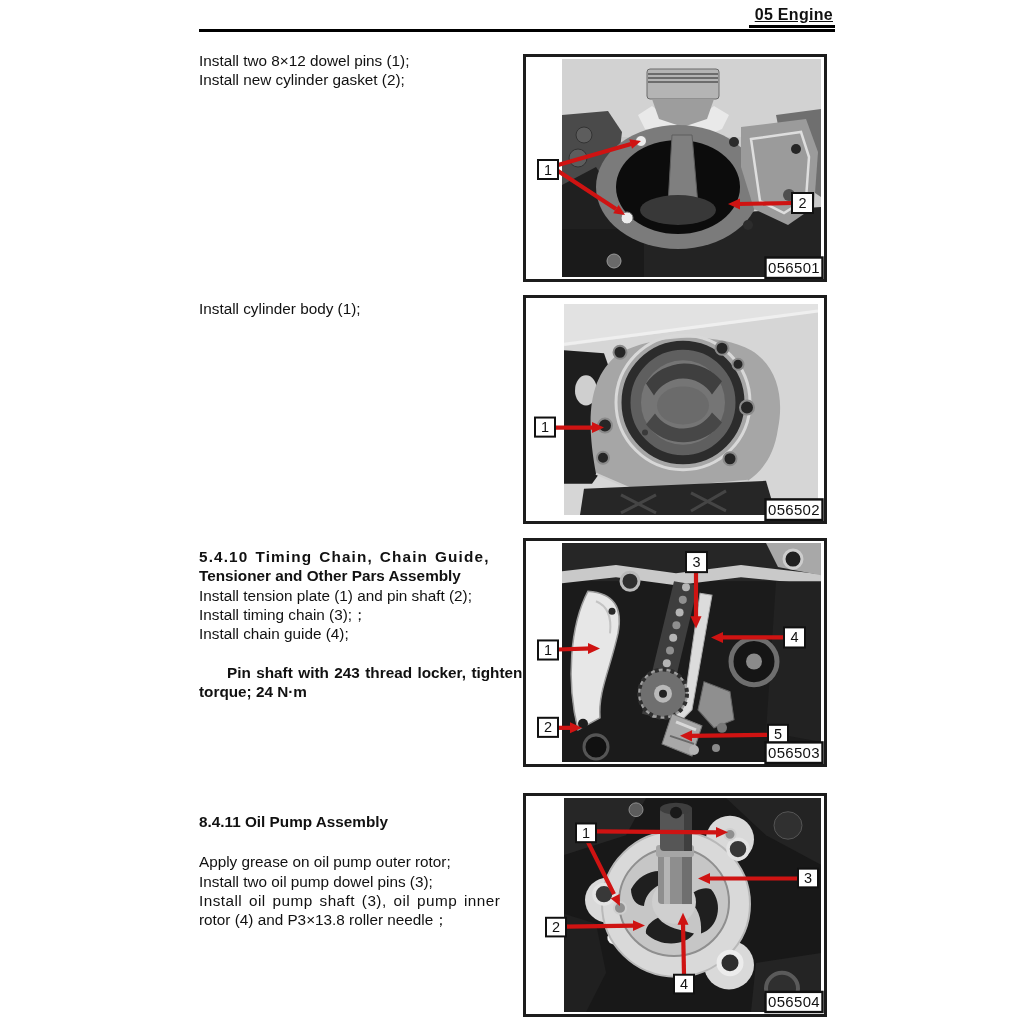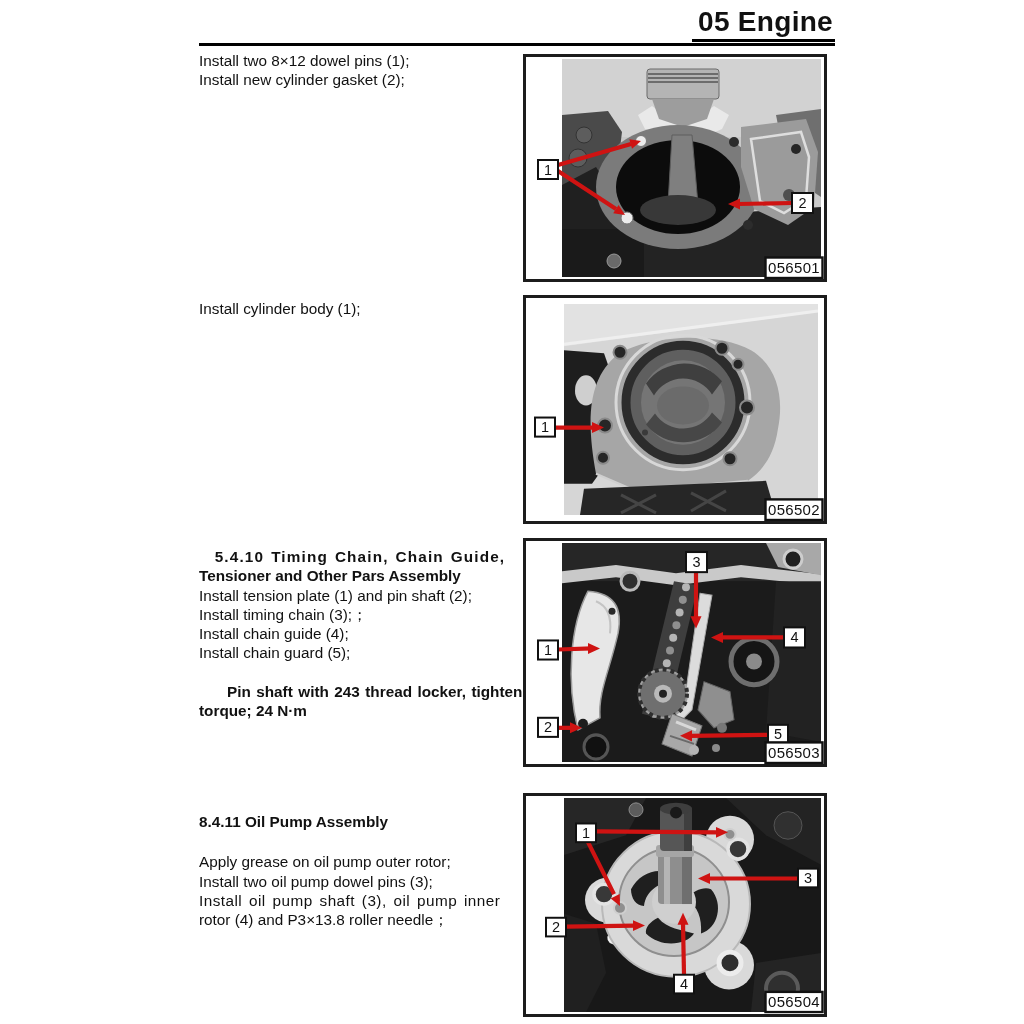--- a/index.html
+++ b/index.html
@@ -3,29 +3,29 @@
 <meta charset="utf-8">
 <style>
   html,body{margin:0;padding:0;}
   body{
     width:1024px;height:1024px;position:relative;background:#ffffff;
     font-family:"Liberation Sans",sans-serif;color:#111;overflow:hidden;
   }
   
   .header{position:absolute;left:199px;top:6px;width:636px;text-align:right;
     border-bottom:3px solid #000;padding-bottom:1px;}
-  .header-title{display:inline-block;font-size:28px;font-weight:bold;
-    border-bottom:3px solid #000;padding:0 2px 1px 6px;letter-spacing:.3px;}
+  .header-title{display:inline-block;font-size:16px;font-weight:bold;
+    border-bottom:3px solid #000;padding:0 2px 1px 6px;letter-spacing:.3px;text-decoration:underline;}
   
   .tblock{position:absolute;left:199px;width:322px;font-size:15.3px;line-height:19.3px;}
   .tblock div{white-space:nowrap;}
   .b{font-weight:bold;}
   .gap{height:19.3px;}
   .gap2{height:21px;}
-  .js1{letter-spacing:1.15px;word-spacing:1.6px;text-align:center;}
+  .js1{letter-spacing:1.15px;word-spacing:1.6px;}
   .js2{letter-spacing:.45px;word-spacing:2.2px;}
   .js3{word-spacing:1.2px;margin-left:28px;}
   
   .figure{position:absolute;left:523px;width:304px;border:3px solid #1c1c1c;
     box-sizing:border-box;background:#fff;}
   .figure svg{display:block;width:100%;height:100%;}
   #fig1{top:54px;height:228px;}
   #fig2{top:295px;height:229px;}
   #fig3{top:538px;height:229px;}
   #fig4{top:793px;height:224px;}
@@ -52,21 +52,20 @@
 <div class="tblock" style="top:299px">
   <div>Install cylinder body (1);</div>
 </div>
 
 <div class="tblock" style="top:547px">
   <div class="b js1">5.4.10 Timing Chain, Chain Guide,</div>
   <div class="b">Tensioner and Other Pars Assembly</div>
   <div>Install tension plate (1) and pin shaft (2);</div>
   <div>Install timing chain (3);；</div>
   <div>Install chain guide (4);</div>
-  <div>Install chain guard (5);</div>
   <div class="gap"></div>
   <div class="b js3">Pin shaft with 243 thread locker, tighten</div>
   <div class="b">torque; 24 N·m</div>
 </div>
 
 <div class="tblock" style="top:812px">
   <div class="b">8.4.11 Oil Pump Assembly</div>
   <div class="gap2"></div>
   <div>Apply grease on oil pump outer rotor;</div>
   <div>Install two oil pump dowel pins (3);</div>

